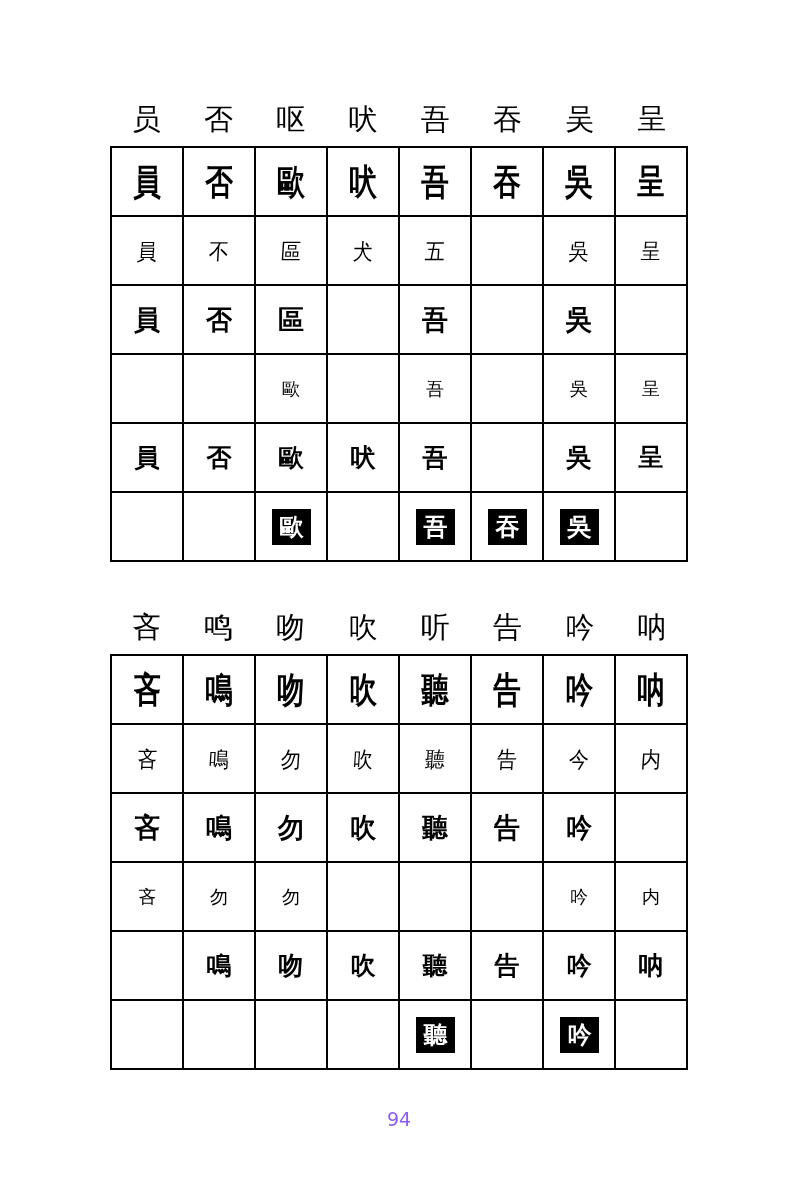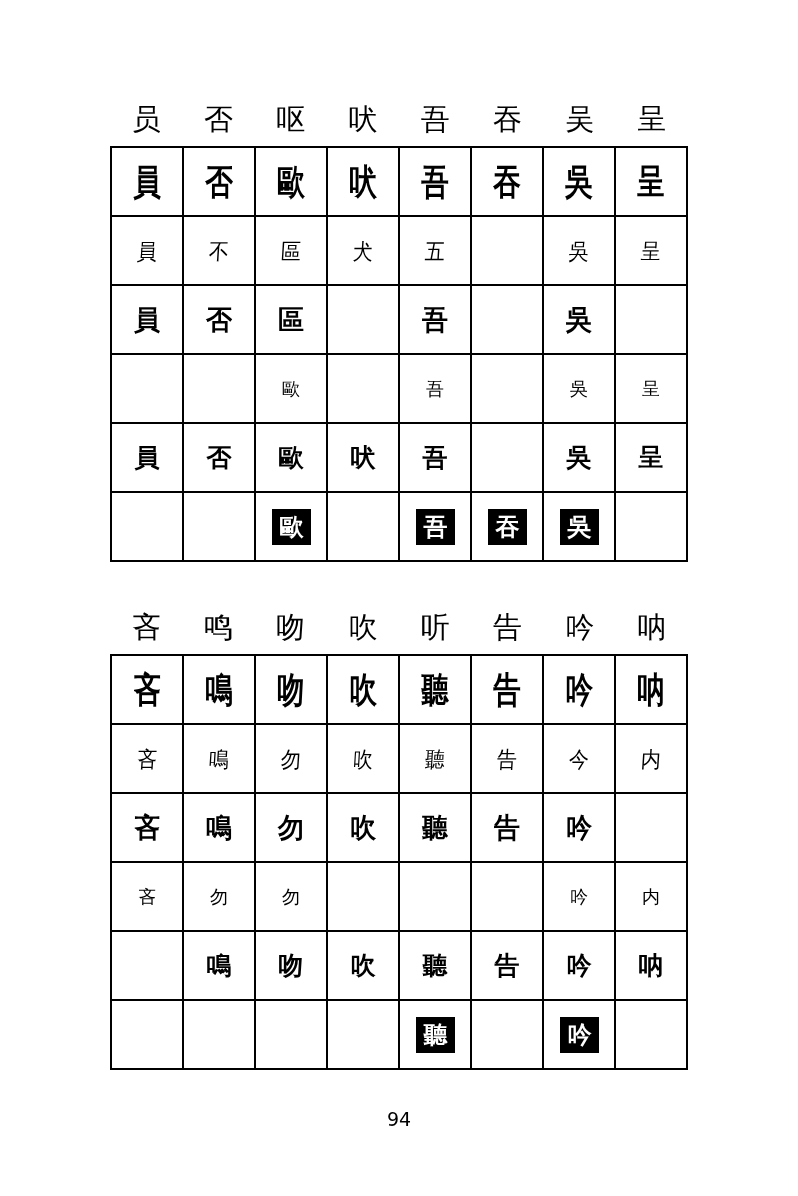--- a/index.html
+++ b/index.html
@@ -108,21 +108,21 @@
 
   
   .page-number {
     position: absolute;
     left: 0;
     right: 0;
     top: 1108px;
     text-align: center;
     font-family: "DejaVu Sans", sans-serif;
     font-size: 19px;
-    color: #000000;
+    color: #8b5cf6;
   }
 </style>
 </head>
 <body>
 
 <div class="page">
 
   <div class="block" id="block-1">
     <div class="heading-row" id="headings-1">
         <div class="heading-cell">员</div>

